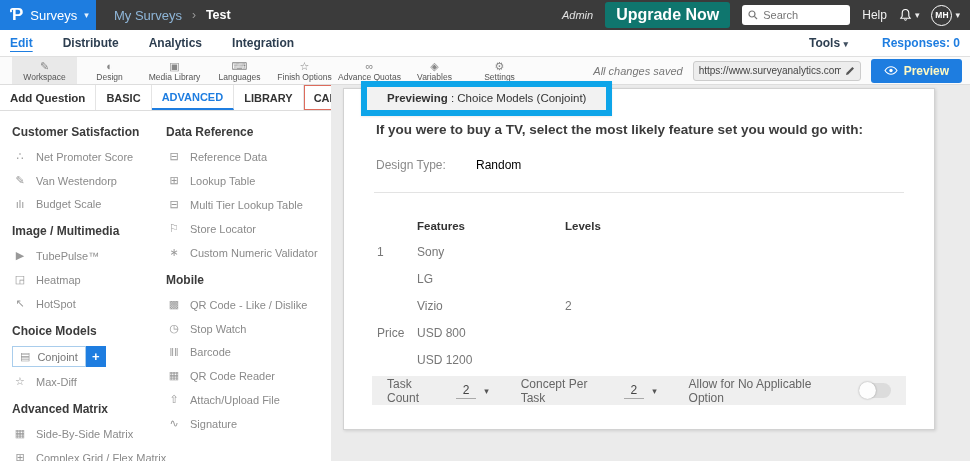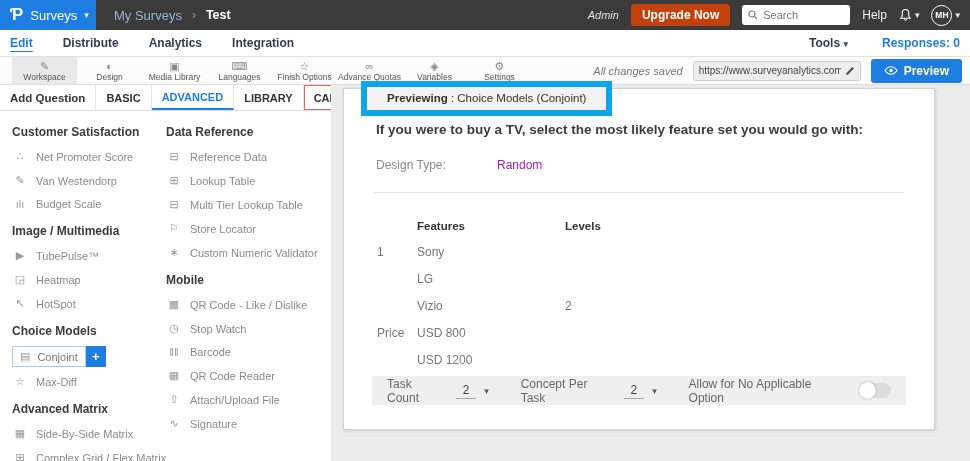--- a/index.html
+++ b/index.html
@@ -14,21 +14,21 @@
     gap:7px; padding:0 10px; cursor:pointer; }
   .logo-glyph { font-size:17px; font-weight:bold; }
   .product-label { font-size:13px; }
   .caret { font-size:9px; opacity:.9; }
   .breadcrumb { display:flex; align-items:center; gap:10px; margin-left:18px; font-size:13px; }
   .bc-root { color:#8fb6d8; }
   .bc-sep { color:#9a9a9a; font-size:12px; }
   .bc-current { color:#fff; font-weight:bold; font-size:12.5px; }
   .top-right { margin-left:auto; display:flex; align-items:center; gap:12px; padding-right:10px; }
   .admin-label { font-style:italic; font-size:11px; color:#e2e2e2; }
-  .upgrade-btn { background:#c2410c; color:#fff; font-size:12px; font-weight:bold;
+  .upgrade-btn { background:#0f766e; color:#fff; font-size:16px; font-weight:bold;
     padding:4px 11px; border:none; border-radius:3px; cursor:pointer; }
   .search-box { background:#fff; border-radius:3px; height:20px; width:108px; display:flex;
     align-items:center; gap:5px; padding:0 6px; }
   .search-box input { border:none; outline:none; width:80px; font-size:11px; color:#444;
     font-family:"Liberation Sans", sans-serif; background:transparent; }
   .help-label { font-size:12px; color:#f0f0f0; cursor:pointer; }
   .bell-wrap { display:flex; align-items:center; gap:3px; cursor:pointer; }
   .avatar-wrap { display:flex; align-items:center; gap:3px; cursor:pointer; }
   .avatar { width:21px; height:21px; border-radius:50%; border:1.5px solid #fff;
     display:flex; align-items:center; justify-content:center; font-size:8.5px; font-weight:bold; }
@@ -87,21 +87,21 @@
   .canvas-area { position:absolute; top:85px; left:331px; right:0; bottom:0; background:#ebebeb; }
   .preview-badge { position:absolute; left:30px; top:-4px; z-index:3; background:#f2f2f2;
     border:6px solid #0ea5e9; padding:5px 20px 6px; font-size:11.5px; color:#333;
     box-shadow:0 1px 2px rgba(0,0,0,.08); white-space:nowrap; }
   .preview-badge .b { font-weight:bold; }
   .preview-card { position:absolute; left:12px; top:3px; width:592px; height:342px; background:#fff;
     border:1px solid #d2d2d2; box-shadow:1px 1px 3px rgba(0,0,0,.12); }
   .question-text { margin:33px 30px 0 32px; font-size:13.5px; font-weight:bold; color:#3c3c3c; }
   .design-row { display:flex; margin:21px 30px 0 32px; font-size:12px; }
   .design-label { color:#8a8a8a; width:78px; }
-  .design-value { color:#a21caf; margin-left:43px; }
+  .design-value { color:#000000; margin-left:22px; }
   .card-hr { border:none; border-top:1px solid #e3e3e3; margin:20px 30px 0 30px; }
   .cj-table { margin:15px 30px 0 33px; display:grid; grid-template-columns:40px 148px 1fr; }
   .cj-cell { font-size:12px; color:#777; height:27px; display:flex; align-items:flex-end; }
   .cj-head { font-size:11.5px; font-weight:bold; color:#333; height:24px; }
   .controls-bar { position:absolute; left:28px; right:28px; bottom:24px; height:29px;
     background:#efefef; display:flex; align-items:center; padding:0 15px; font-size:12px; color:#666; }
   .dd { display:flex; align-items:center; gap:8px; margin-left:9px; cursor:pointer; }
   .dd-val { color:#444; border-bottom:1px solid #a9a9a9; padding:0 7px 1px; }
   .dd-caret { font-size:9px; color:#555; }
   .gap30 { width:32px; }

